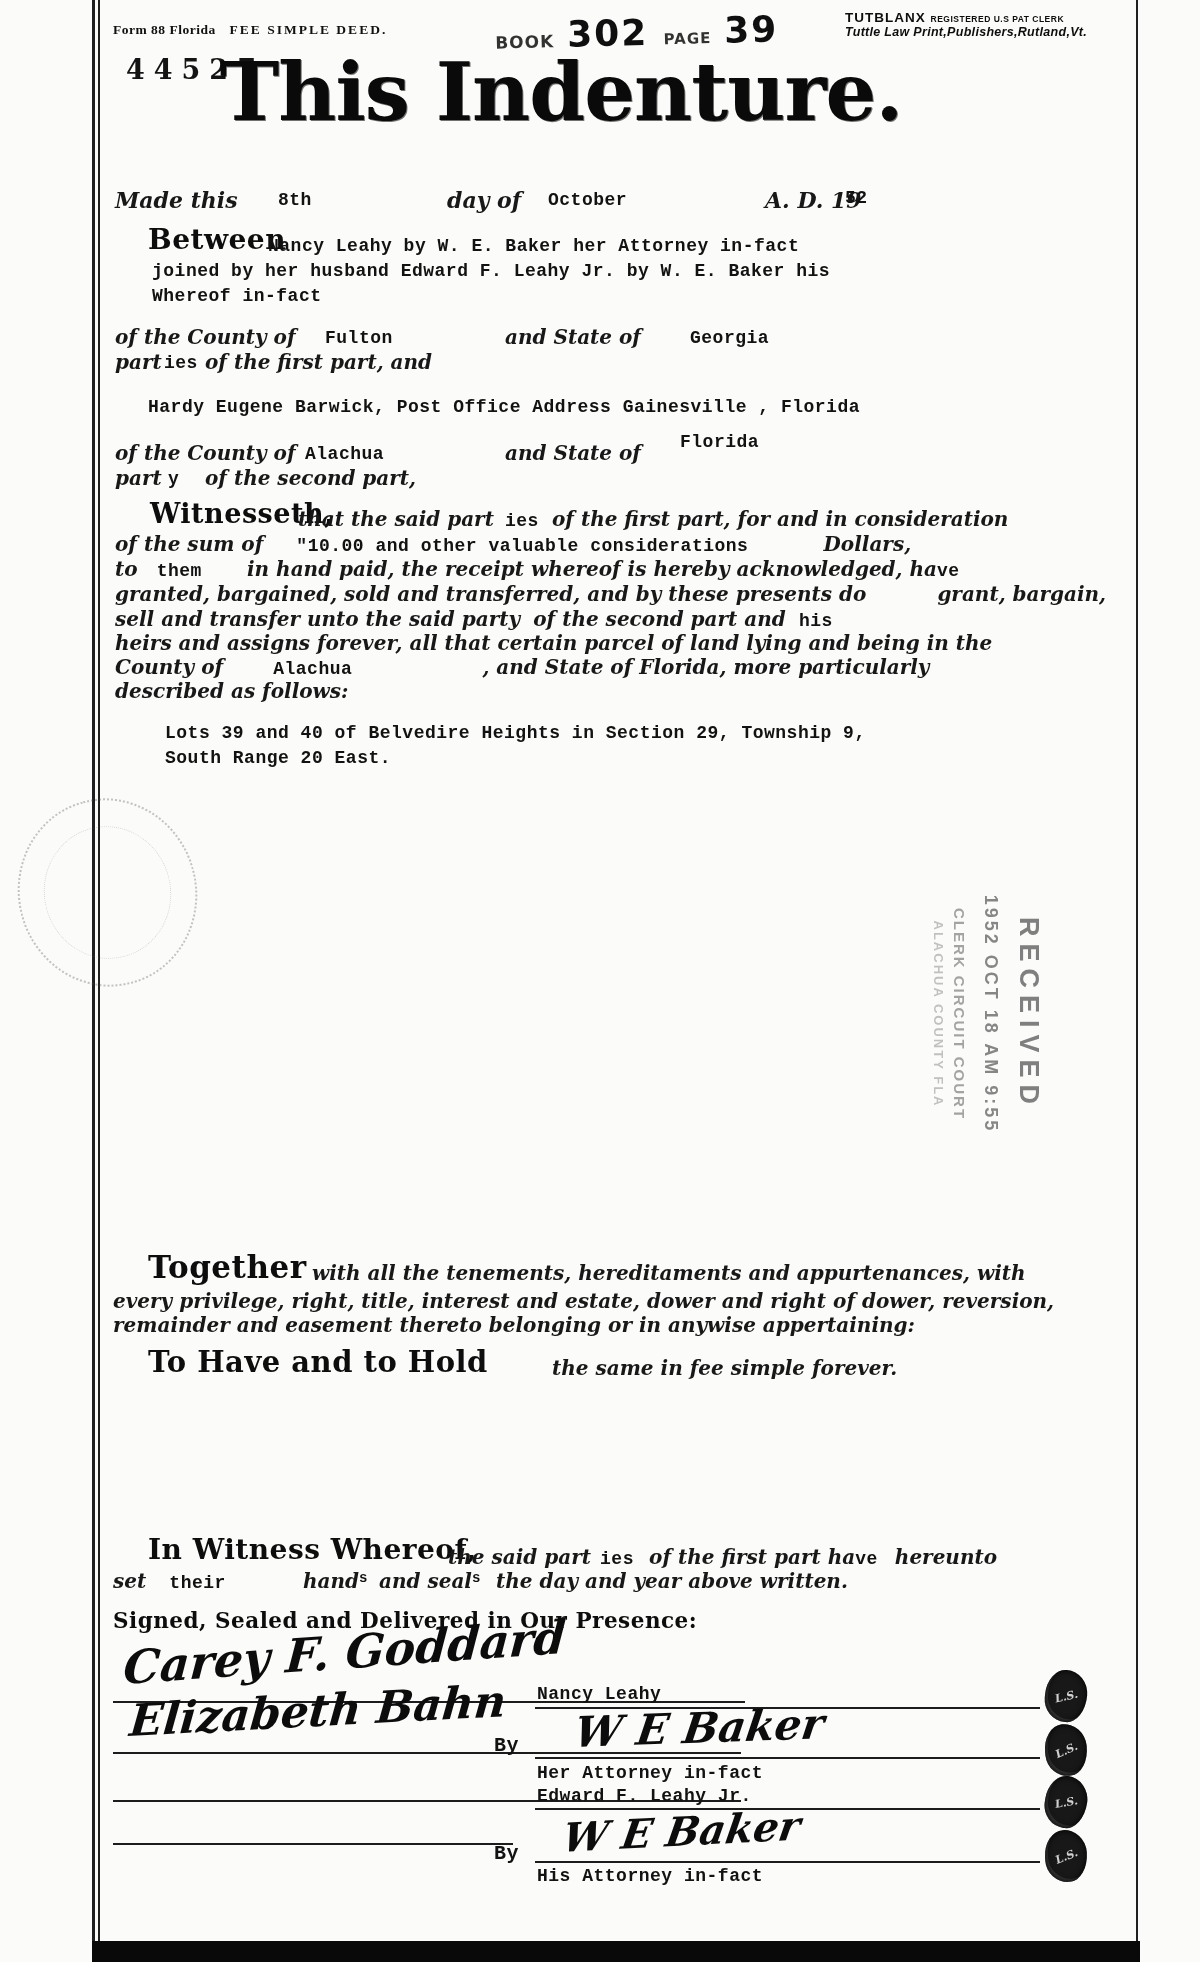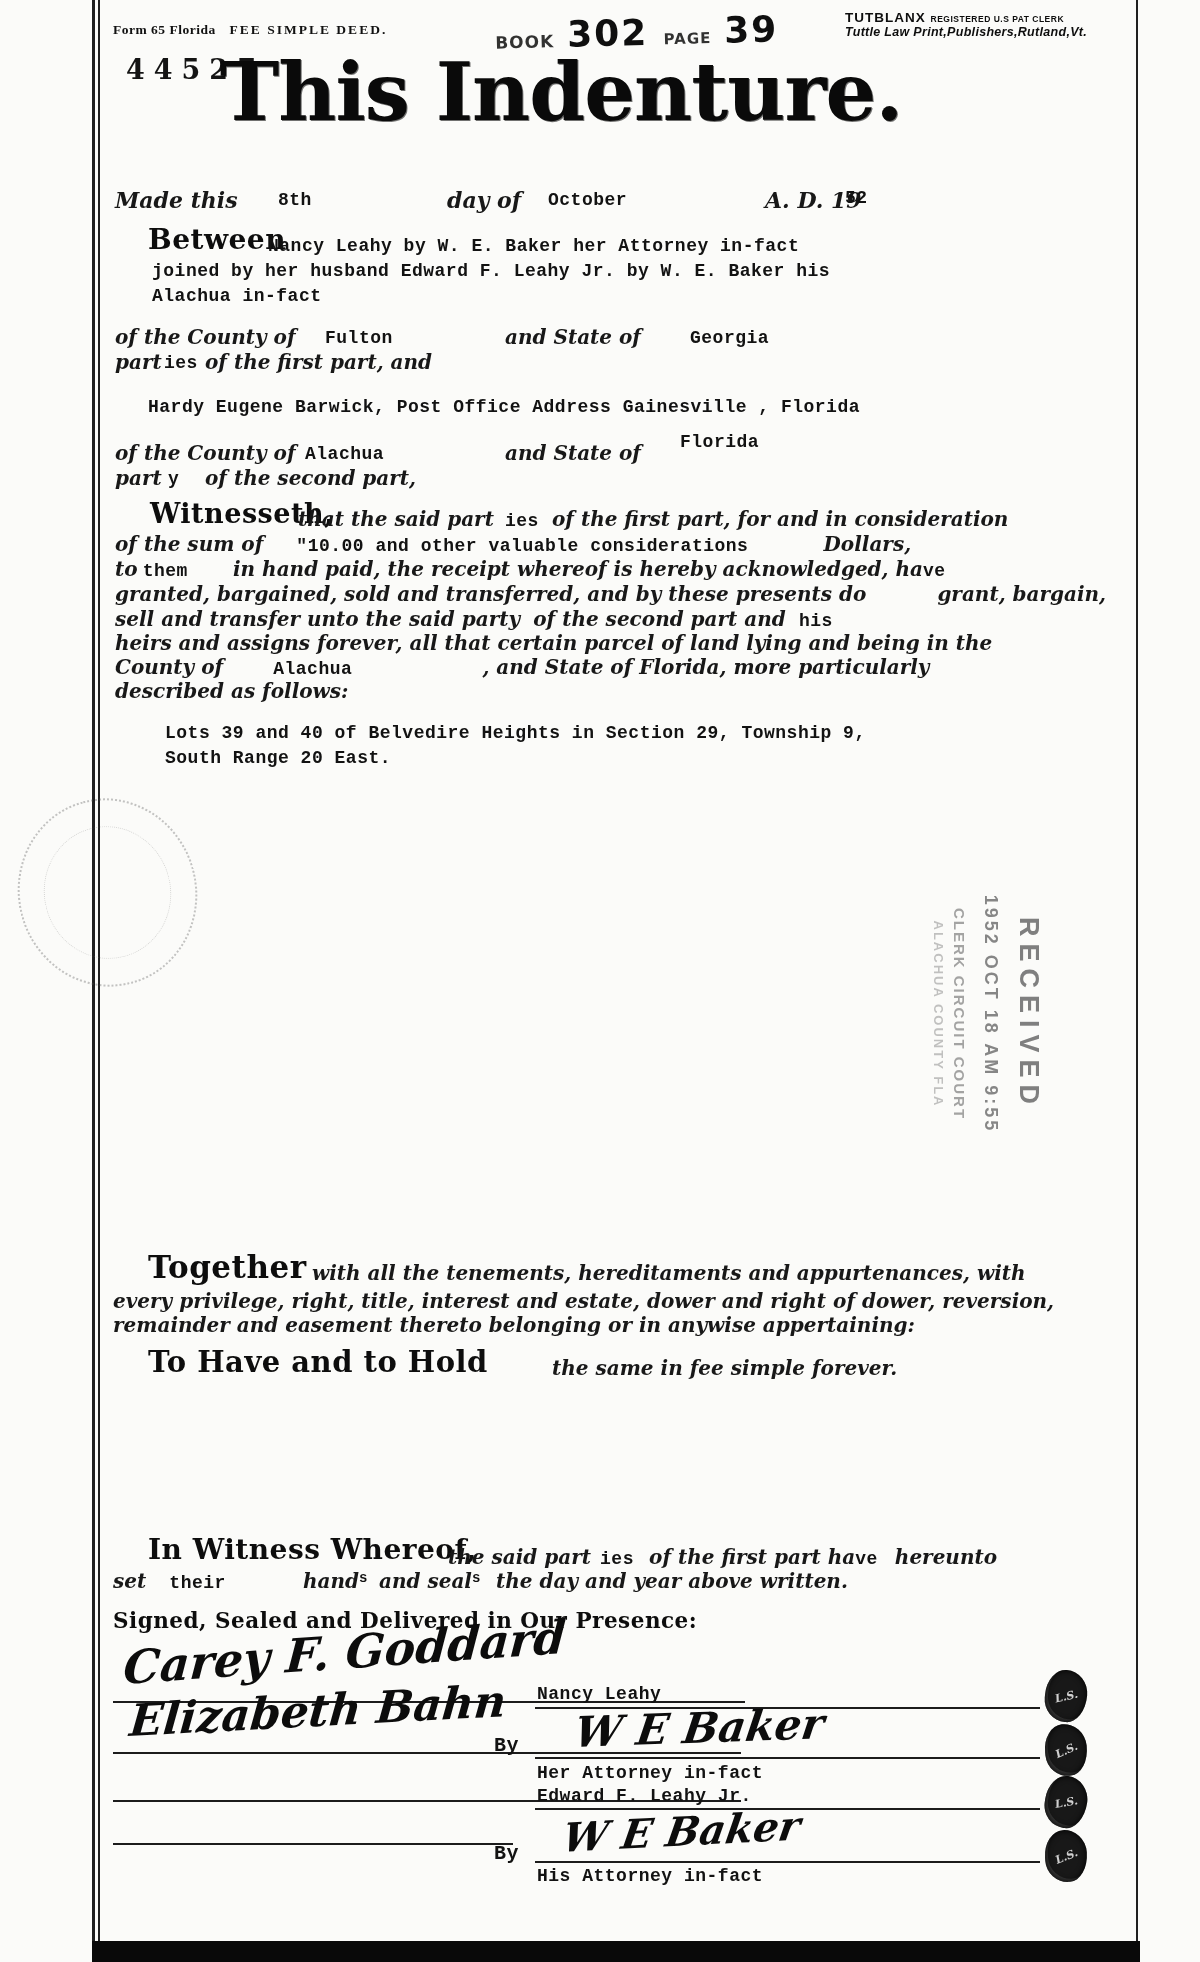--- a/index.html
+++ b/index.html
@@ -62,21 +62,21 @@
 <body>
 
 <div class="page">
 
   <div class="vline" style="left:92px;top:0;width:2.5px;height:1962px;"></div>
   <div class="vline" style="left:98px;top:0;width:1.5px;height:1962px;"></div>
   <div class="vline" style="left:1136px;top:0;width:2px;height:1945px;"></div>
   <div class="botbar" style="left:92px;top:1941px;width:1048px;height:21px;"></div>
 
   <div class="abs formlabel" style="left:113px;top:22px;">
-    <span>Form 65 Florida</span>
+    <span>Form 88 Florida</span>
     <span style="margin-left:10px;letter-spacing:2px;">FEE SIMPLE DEED.</span>
   </div>
 
   <div class="abs bookstamp" style="left:495px;top:12px;">
     <span class="lbl">BOOK</span>
     <span class="num" style="margin-left:8px;">302</span>
     <span class="lbl" style="margin-left:10px;font-size:15px;">PAGE</span>
     <span class="num" style="margin-left:8px;">39</span>
   </div>
 
@@ -94,21 +94,21 @@
   <div class="abs it" style="left:115px;top:188px;font-size:22px;">Made this</div>
   <div class="abs type" style="left:278px;top:190px;">8th</div>
   <div class="abs it" style="left:447px;top:188px;font-size:22px;">day of</div>
   <div class="abs type" style="left:548px;top:190px;">October</div>
   <div class="abs it" style="left:765px;top:188px;font-size:22px;">A. D. 19</div>
   <div class="abs type" style="left:845px;top:188px;">52</div>
 
   <div class="abs lead" style="left:148px;top:226px;">Between</div>
   <div class="abs type" style="left:268px;top:236px;">Nancy Leahy by W. E. Baker her Attorney in-fact</div>
   <div class="abs type" style="left:152px;top:261px;">joined by her husband Edward F. Leahy Jr. by W. E. Baker his</div>
-  <div class="abs type" style="left:152px;top:286px;">Alachua in-fact</div>
+  <div class="abs type" style="left:152px;top:286px;">Whereof in-fact</div>
 
   <div class="abs it" style="left:115px;top:326px;">of the County of</div>
   <div class="abs type" style="left:325px;top:328px;">Fulton</div>
   <div class="abs it" style="left:505px;top:326px;">and State of</div>
   <div class="abs type" style="left:690px;top:328px;">Georgia</div>
   <div class="abs it" style="left:115px;top:351px;">part</div>
   <div class="abs type" style="left:164px;top:353px;">ies</div>
   <div class="abs it" style="left:205px;top:351px;">of the first part, and</div>
 
   <div class="abs type" style="left:148px;top:397px;">Hardy Eugene Barwick, Post Office Address Gainesville , Florida</div>
@@ -126,21 +126,21 @@
     <span class="type" style="margin-left:6px;">ies</span>
     <span class="it" style="margin-left:8px;">of the first part, for and in consideration</span>
   </div>
   <div class="abs" style="left:115px;top:533px;">
     <span class="it">of the sum of</span>
     <span class="type" style="margin-left:28px;">"10.00 and other valuable considerations</span>
     <span class="it" style="margin-left:70px;">Dollars,</span>
   </div>
   <div class="abs" style="left:115px;top:558px;">
     <span class="it">to</span>
-    <span class="type" style="margin-left:0;">them</span>
+    <span class="type" style="margin-left:14px;">them</span>
     <span class="it" style="margin-left:40px;">in hand paid, the receipt whereof is hereby acknowledged, ha</span><span class="type">ve</span>
   </div>
   <div class="abs" style="left:115px;top:583px;">
     <span class="it">granted, bargained, sold and transferred, and by these presents do</span>
     <span class="it" style="margin-left:66px;">grant, bargain,</span>
   </div>
   <div class="abs" style="left:115px;top:608px;">
     <span class="it">sell and transfer unto the said party</span>
     <span class="it" style="margin-left:8px;">of the second part and</span>
     <span class="type" style="margin-left:8px;">his</span>

